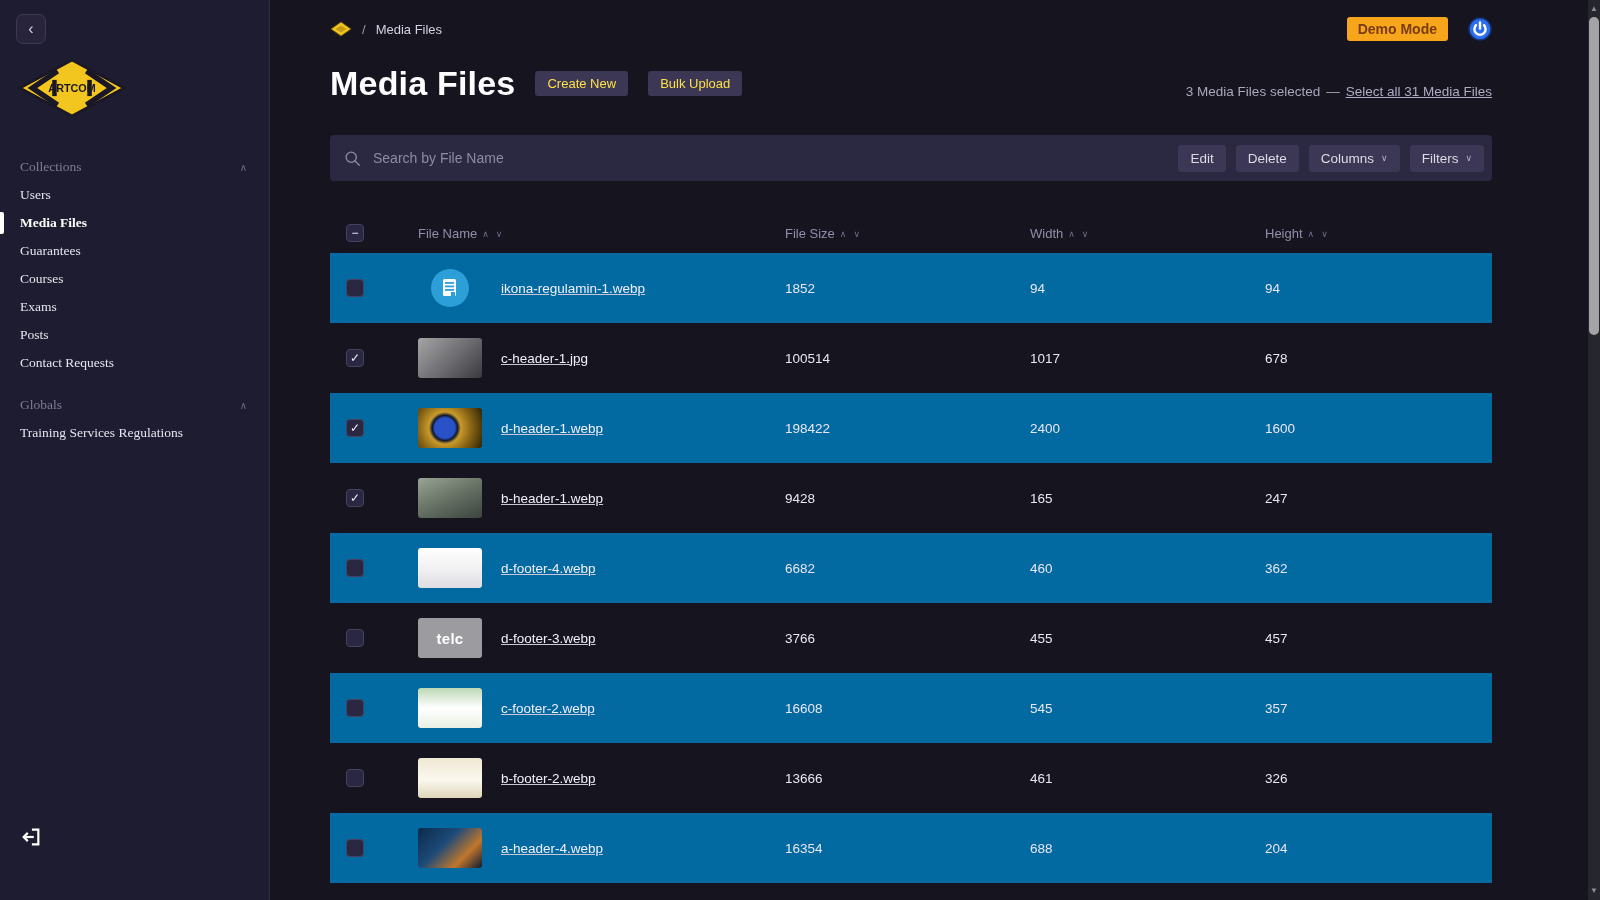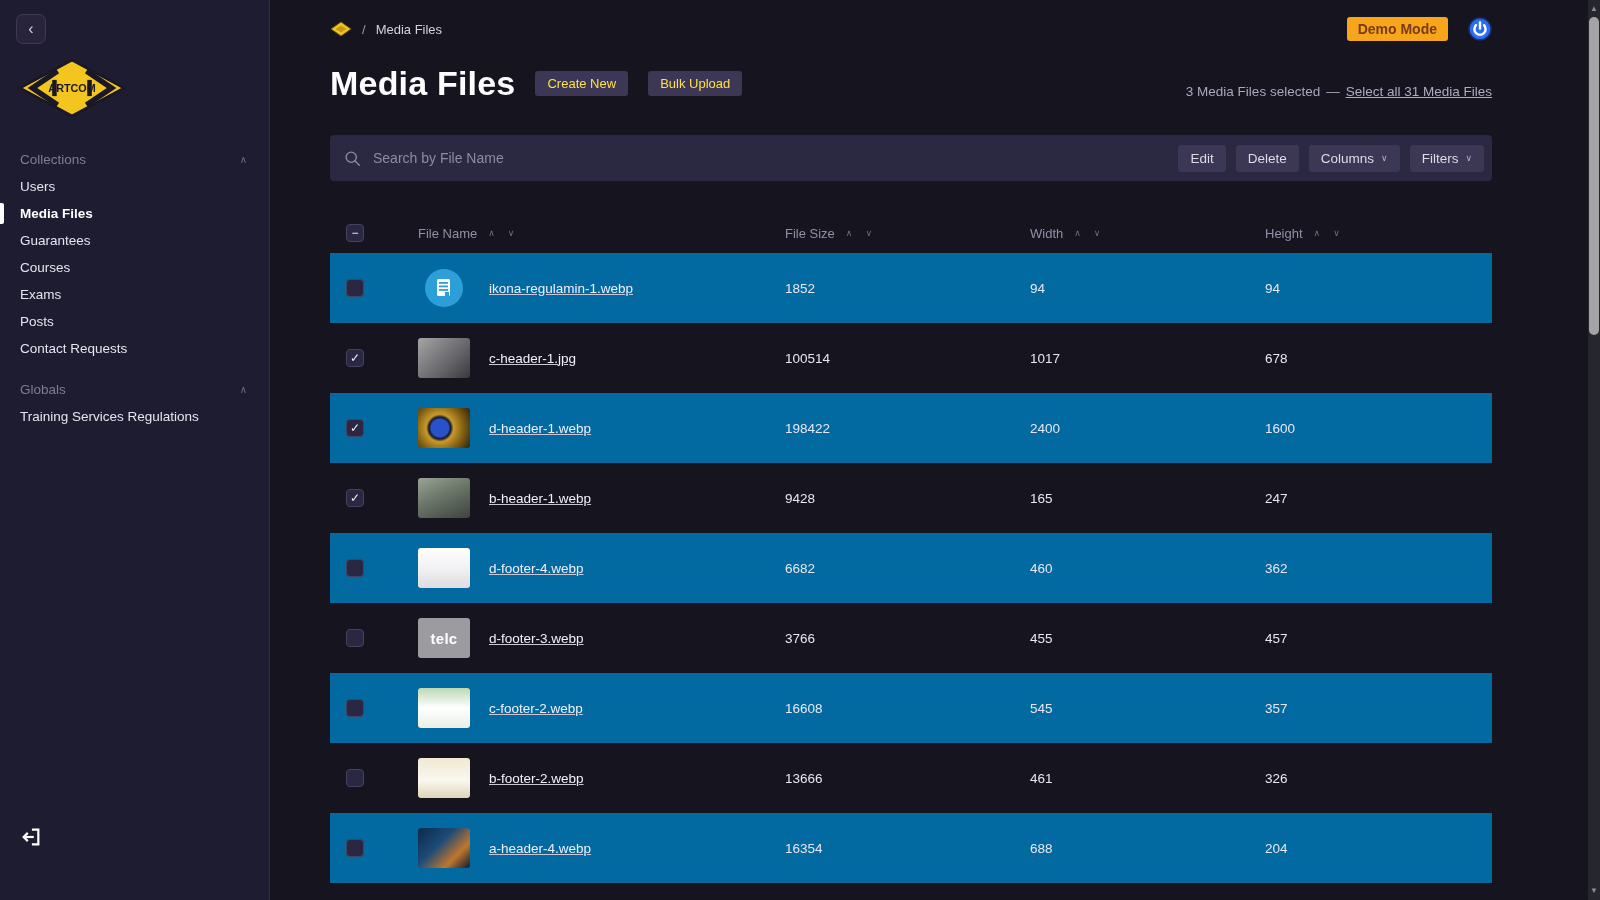--- a/index.html
+++ b/index.html
@@ -20,21 +20,21 @@
   }
   .collapse-btn {
     position:absolute; top:14px; left:16px;
     width:30px; height:30px;
     border:1px solid #3c3955; border-radius:7px;
     background:#27243c; color:#cfccdf;
     font-size:16px; line-height:28px; text-align:center;
     cursor:pointer;
   }
   .logo-wrap { margin:58px 0 10px 18px; }
-  .nav { margin-top:24px; }
+  .nav { margin-top:31px;font-family:Liberation Serif, serif; }
   .nav-section-header {
     display:flex; justify-content:space-between; align-items:center;
     padding:6px 22px 6px 20px;
     color:#7f7c96; font-size:13.5px;
     cursor:pointer;
   }
   .nav-section-header .chev { font-size:10px; color:#6f6c86; }
   .nav-item {
     position:relative;
     padding:6px 20px;
@@ -102,36 +102,36 @@
   .tb-btn .chev { font-size:9px; color:#b6b3c8; }
 
   
   .table { margin-top:32px; }
   .thead-row, .trow {
     display:grid;
     grid-template-columns:88px 367px 245px 235px 1fr;
     align-items:center;
   }
   .thead-row { height:40px; color:#918ea9; font-size:13px; }
-  .col-label { display:flex; align-items:flex-start; gap:9px; }
+  .col-label { display:flex; align-items:flex-end; gap:3px; }
   .sort { font-size:9px; color:#706d88; cursor:pointer; padding:2px; }
   .cell-select { padding-left:16px; }
   .checkbox {
     width:18px; height:18px; border-radius:4px;
     border:1px solid #45425f; background:#2a2742;
     display:flex; align-items:center; justify-content:center;
     cursor:pointer; color:#eceaf4; font-size:12px;
   }
   .checkbox span { display:none; }
   .checkbox.checked span, .checkbox.indeterminate span { display:block; }
   .trow { height:70px; }
   .trow.alt { background:#0369a1; }
   .cell-name { display:flex; align-items:center; gap:19px; }
   .thumb {
-    width:52px; height:40px; border-radius:3px; flex:none;
+    width:64px; height:40px; border-radius:3px; flex:none;
     display:flex; align-items:center; justify-content:center; overflow:hidden;
   }
   .thumb-1 { background:linear-gradient(135deg,#a5a5a5,#6b6b70 55%,#3a3a3e); }
   .thumb-2 { background:radial-gradient(circle at 42% 50%,#2a52c8 0 24%,#10182c 30%,#c89a2a 38%,#8a6616 62%,#2c2206 100%); }
   .thumb-3 { background:linear-gradient(155deg,#9aa496,#6b7568 45%,#3c443e 100%); }
   .thumb-4 { background:linear-gradient(180deg,#ffffff,#f0f0f2 55%,#dddde2); }
   .thumb-5 { background:#9c9ca0; color:#ffffff; font-weight:700; font-size:15px; letter-spacing:0.3px; }
   .thumb-6 { background:linear-gradient(180deg,#bcd8b4,#ffffff 50%,#e8f0e4); }
   .thumb-7 { background:linear-gradient(180deg,#efe8d2,#fbf8ef 55%,#ded5b8); }
   .thumb-8 { background:linear-gradient(135deg,#0c2a4a,#1c4a78 40%,#c0762c 72%,#0d1a30); }

